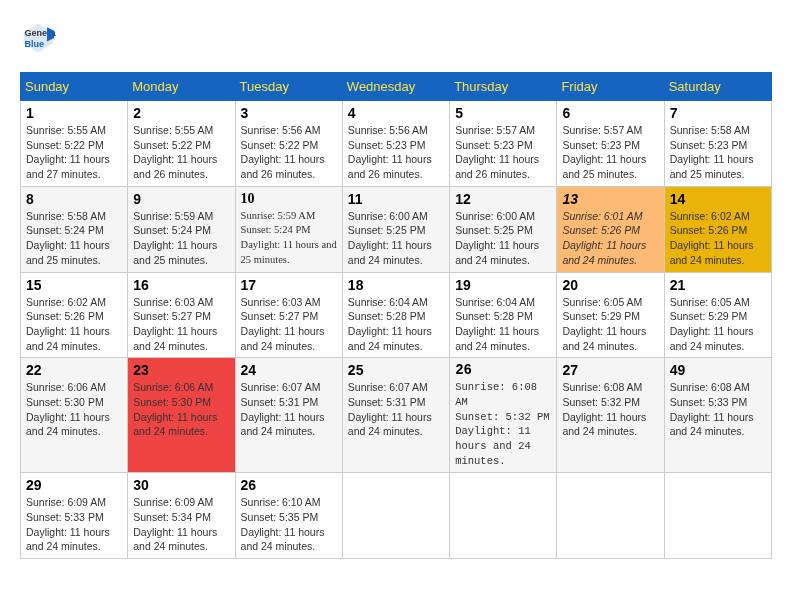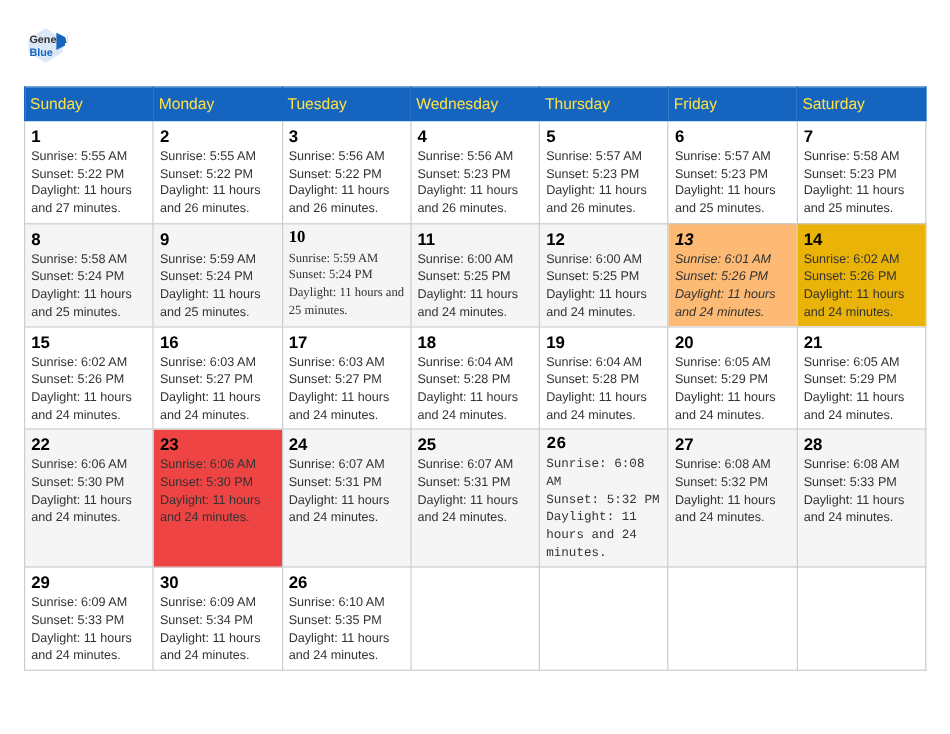--- a/index.html
+++ b/index.html
@@ -166,21 +166,21 @@
         <td style="background: #ef4444;"><span class="day-num">23</span>
         <span class="day-info">Sunrise: 6:06 AM<br>Sunset: 5:30 PM<br>Daylight: 11 hours and 24 minutes.</span></td>
         <td style="background: rgb(245, 245, 245);"><span class="day-num">24</span>
         <span class="day-info">Sunrise: 6:07 AM<br>Sunset: 5:31 PM<br>Daylight: 11 hours and 24 minutes.</span></td>
         <td style="background: rgb(245, 245, 245);"><span class="day-num">25</span>
         <span class="day-info">Sunrise: 6:07 AM<br>Sunset: 5:31 PM<br>Daylight: 11 hours and 24 minutes.</span></td>
         <td style="background: rgb(245, 245, 245); font-family: Liberation Mono, monospace;"><span class="day-num">26</span>
         <span class="day-info">Sunrise: 6:08 AM<br>Sunset: 5:32 PM<br>Daylight: 11 hours and 24 minutes.</span></td>
         <td style="background: rgb(245, 245, 245);"><span class="day-num">27</span>
         <span class="day-info">Sunrise: 6:08 AM<br>Sunset: 5:32 PM<br>Daylight: 11 hours and 24 minutes.</span></td>
-        <td style="background: rgb(245, 245, 245);"><span class="day-num">28</span>
+        <td style="background: rgb(245, 245, 245);"><span class="day-num">49</span>
         <span class="day-info">Sunrise: 6:08 AM<br>Sunset: 5:33 PM<br>Daylight: 11 hours and 24 minutes.</span></td>
       </tr>
       <tr>
         <td><span class="day-num">29</span>
         <span class="day-info">Sunrise: 6:09 AM<br>Sunset: 5:33 PM<br>Daylight: 11 hours and 24 minutes.</span></td>
         <td><span class="day-num">30</span>
         <span class="day-info">Sunrise: 6:09 AM<br>Sunset: 5:34 PM<br>Daylight: 11 hours and 24 minutes.</span></td>
         <td><span class="day-num">26</span>
         <span class="day-info">Sunrise: 6:10 AM<br>Sunset: 5:35 PM<br>Daylight: 11 hours and 24 minutes.</span></td>
         <td class="empty-cell"></td>

